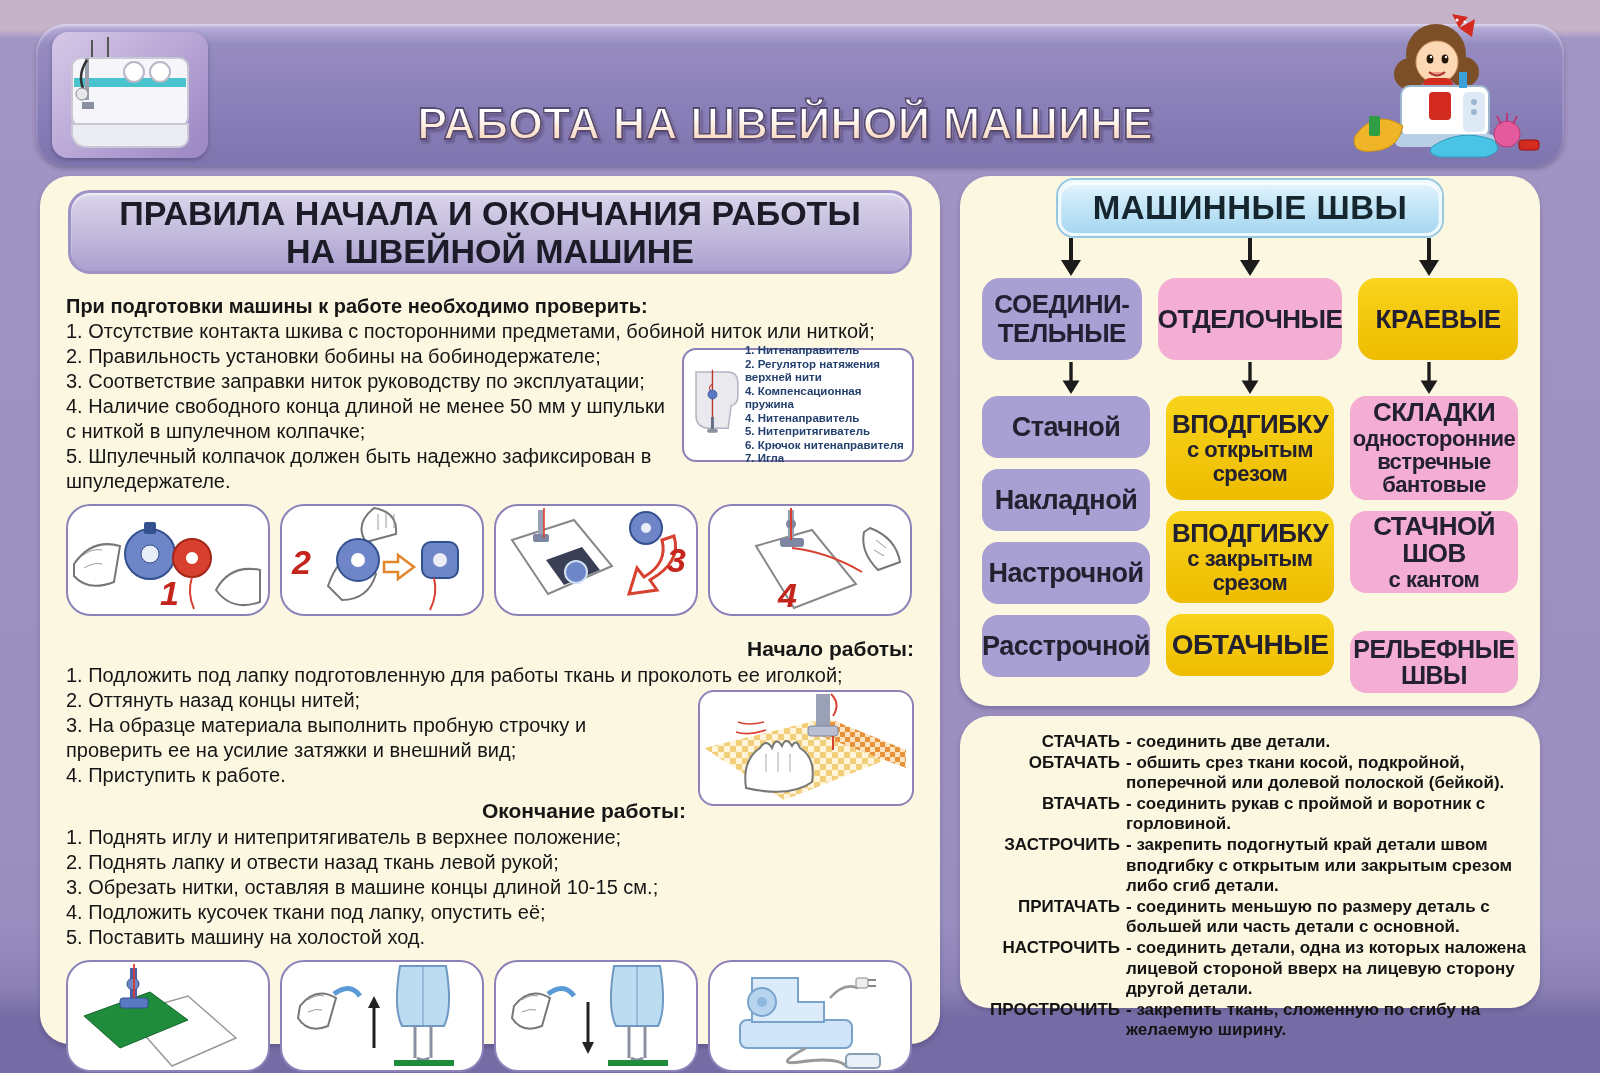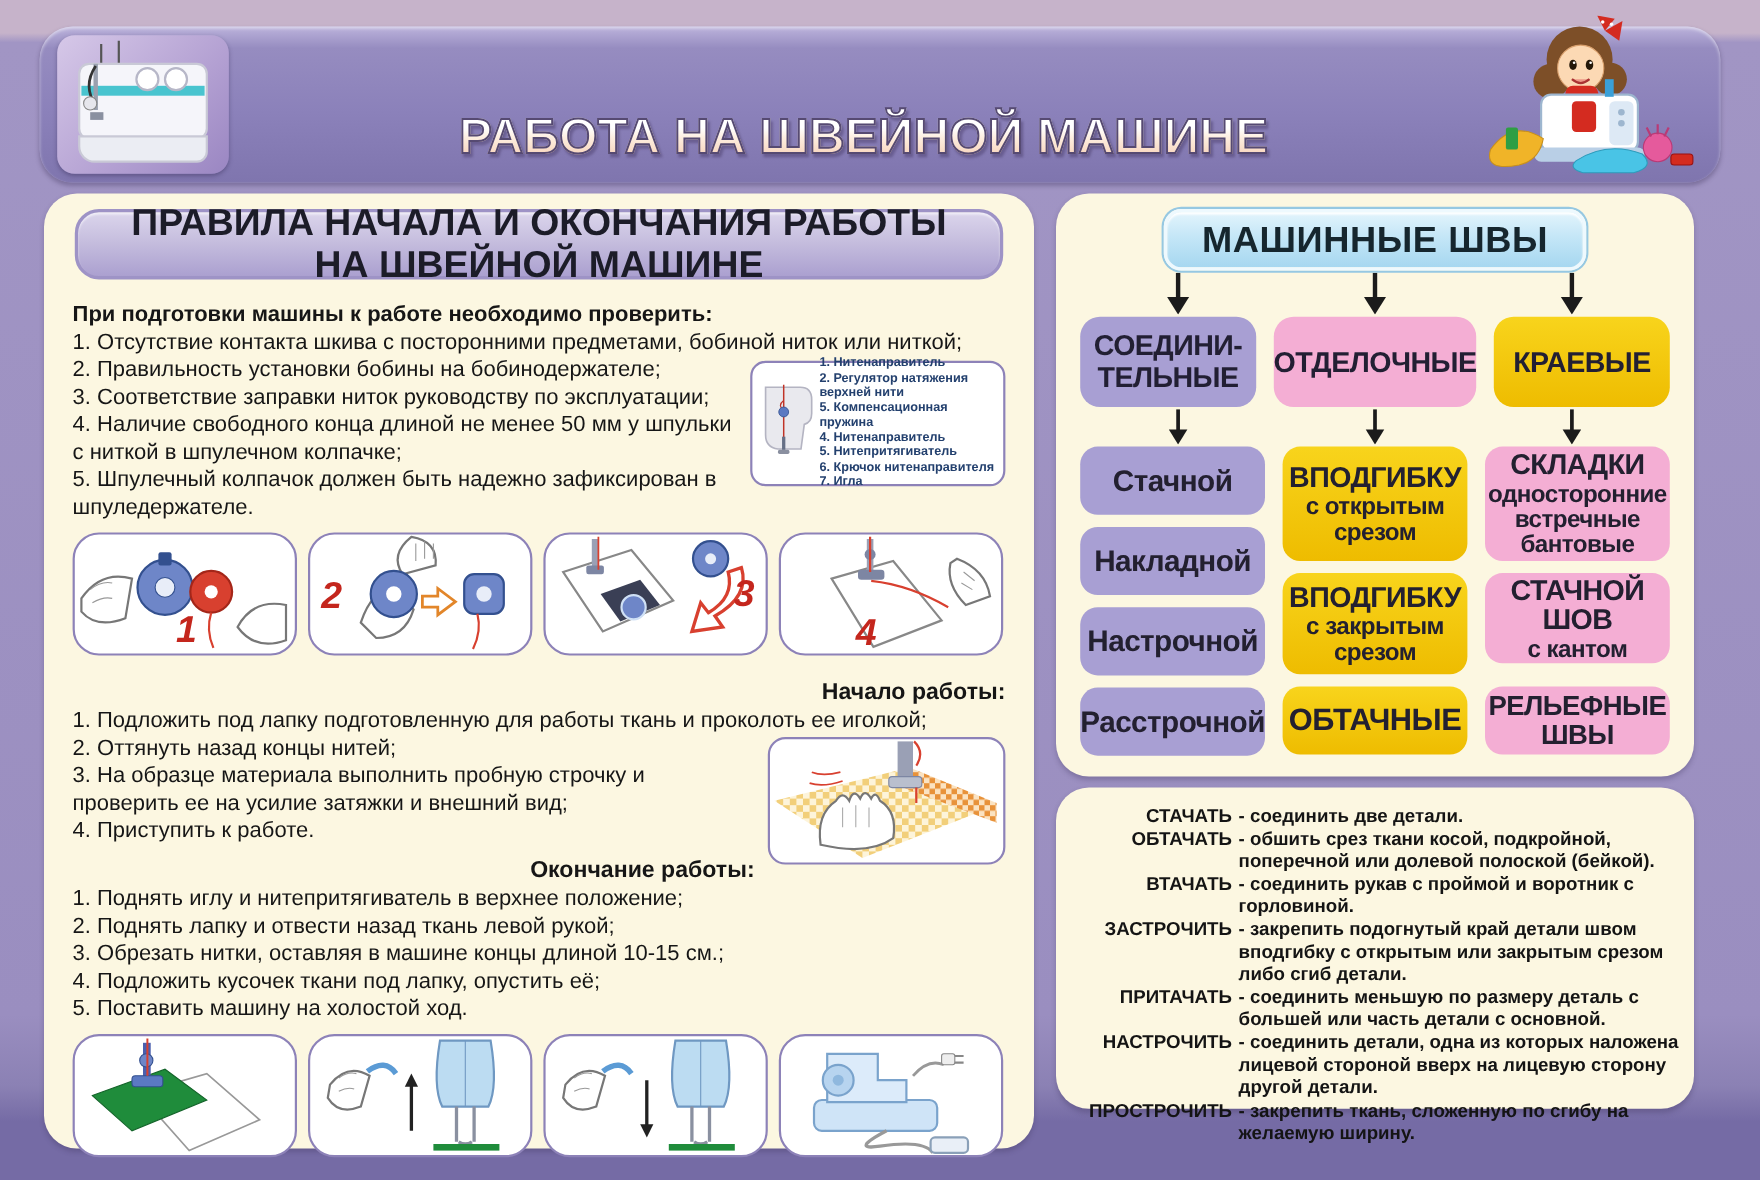--- a/index.html
+++ b/index.html
@@ -26,21 +26,21 @@
     background:linear-gradient(180deg,#ffffff 35%,#fdeee0 52%,#f5c7ab 100%);
     -webkit-background-clip:text;background-clip:text;color:transparent;
     -webkit-text-stroke:1.8px #564a72;
     filter:drop-shadow(2px 3px 1px rgba(70,58,102,.45));
   }
   .girl-illu{position:absolute;right:18px;bottom:2px;}
   
   .panel{position:absolute;background:#fcf7e1;border-radius:30px;box-shadow:0 3px 5px rgba(60,50,90,.3);}
   .left-panel{left:40px;top:176px;width:900px;height:868px;padding:0;box-sizing:border-box;}
   .rules-heading{
-    margin:14px auto 0;width:844px;height:64px;border-radius:22px;border:3px solid #9e93c6;box-sizing:border-box;
+    margin:14px auto 0;width:844px;height:84px;border-radius:22px;border:3px solid #9e93c6;box-sizing:border-box;
     background:linear-gradient(180deg,#dbd5ec 0%,#c6bede 45%,#aba0d0 100%);
     display:flex;align-items:center;justify-content:center;text-align:center;
     font-weight:700;font-size:34px;line-height:1.12;color:#1c1c28;white-space:pre-line;
     box-shadow:inset 0 2px 2px rgba(255,255,255,.6);
   }
   .body-text{width:848px;margin:20px auto 0;font-size:20px;line-height:25px;color:#161616;}
   .bold{font-weight:700;}
   .sect-head{font-weight:700;font-size:21px;margin:10px 0 2px;text-align:right;}
   .thread-diagram{
     float:right;width:232px;height:114px;box-sizing:border-box;margin:4px 0 6px 12px;
@@ -57,21 +57,21 @@
   .fn2{left:10px;top:36%;}
   .fn3{right:10px;top:34%;}
   .fn4{left:34%;bottom:2px;}
   .sew-image{
     float:right;width:216px;height:116px;box-sizing:border-box;margin:2px 0 6px 12px;
     background:#fff;border:2.5px solid #8d82b8;border-radius:16px;overflow:hidden;
   }
   
   .seams-panel{left:960px;top:176px;width:580px;height:530px;}
   .seams-title{
-    margin:14px auto 0;width:384px;height:56px;border-radius:16px;box-sizing:border-box;
+    margin:4px auto 0;width:384px;height:56px;border-radius:16px;box-sizing:border-box;
     background:linear-gradient(180deg,#e2f4fc 0%,#c4e6f7 45%,#a6d7f0 100%);
     border:3px solid #eef9fe;box-shadow:0 0 0 2px #96c8e2, inset 0 2px 2px #fff;
     display:flex;align-items:center;justify-content:center;
     font-weight:700;font-size:33px;color:#16262e;letter-spacing:.5px;
   }
   .arrow-row{display:grid;grid-template-columns:1fr 1fr 1fr;width:536px;margin:2px auto;}
   .arrow-row .cell{display:flex;justify-content:center;}
   .cat-row{display:grid;grid-template-columns:1fr 1fr 1fr;gap:16px;width:536px;margin:0 auto;}
   .cat-box{
     height:82px;border-radius:18px;display:flex;align-items:center;justify-content:center;text-align:center;
@@ -80,21 +80,21 @@
   .items-grid{display:grid;grid-template-columns:1fr 1fr 1fr;gap:16px;width:536px;margin:0 auto;align-items:start;}
   .stack{display:flex;flex-direction:column;gap:11px;}
   .seam-box{
     border-radius:16px;display:flex;flex-direction:column;align-items:center;justify-content:center;text-align:center;
     color:#232030;letter-spacing:-0.5px;
   }
   .purple{background:#a89fd3;}
   .yellow{background:linear-gradient(180deg,#f8d41c,#eebc00);}
   .pink{background:#f4aed4;}
   .h62{height:62px;} .h104{height:104px;} .h92{height:92px;} .h82{height:82px;}
-  .mt10{margin-top:10px;}
+  .mt10{margin-top:27px;}
   .plain-label{font-weight:700;font-size:27px;}
   .box-line1{font-weight:700;font-size:26px;line-height:1.06;white-space:pre-line;}
   .box-line2{font-weight:700;font-size:22px;line-height:1.06;white-space:pre-line;}
   
   .defs-panel{left:960px;top:716px;width:580px;height:292px;box-sizing:border-box;padding:16px 14px 0 10px;}
   .def-row{display:grid;grid-template-columns:150px 1fr;column-gap:6px;font-weight:700;font-size:17px;line-height:20.6px;color:#141414;}
   .def-term{text-align:right;}
   svg{display:block;}
 </style>
 </head>
@@ -162,21 +162,21 @@
         <path d="M8 6 h42 q14 0 14 15 v17 q0 11 -9 13 l-4 30 h-28 q-15 -2 -15 -17 z" fill="#e9e9ee" stroke="#b4b4c2" stroke-width="2"></path>
         <path d="M30 3 v64" stroke="#c03327" stroke-width="1.8"></path>
         <path d="M30 22 q-8 6 0 12" stroke="#c03327" fill="none" stroke-width="1.5"></path>
         <circle cx="30" cy="36" r="6" fill="#5b79c2" stroke="#33508f"></circle>
         <rect x="28" y="66" width="4" height="16" fill="#667086"></rect>
         <rect x="23" y="82" width="14" height="5" rx="2" fill="#8a90a0"></rect>
       </svg>
       <div class="thread-legend">
         <div>1. Нитенаправитель</div>
         <div>2. Регулятор натяжения верхней нити</div>
-        <div>5. Компенсационная пружина</div>
+        <div>4. Компенсационная пружина</div>
         <div>4. Нитенаправитель</div>
         <div>5. Нитепритягиватель</div>
         <div>6. Крючок нитенаправителя</div>
         <div>7. Игла</div>
       </div>
     </aside>
 
     <div>2. Правильность установки бобины на бобинодержателе;</div>
     <div>3. Соответствие заправки ниток руководству по эксплуатации;</div>
     <div>4. Наличие свободного конца длиной не менее 50 мм у шпульки с ниткой в шпулечном колпачке;</div>

